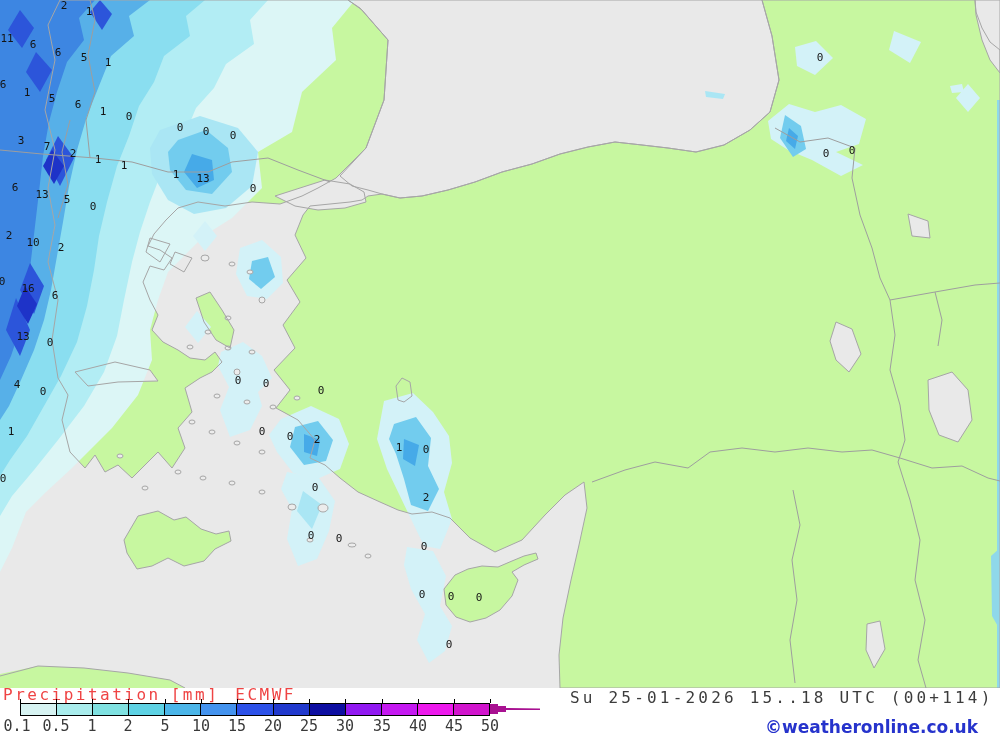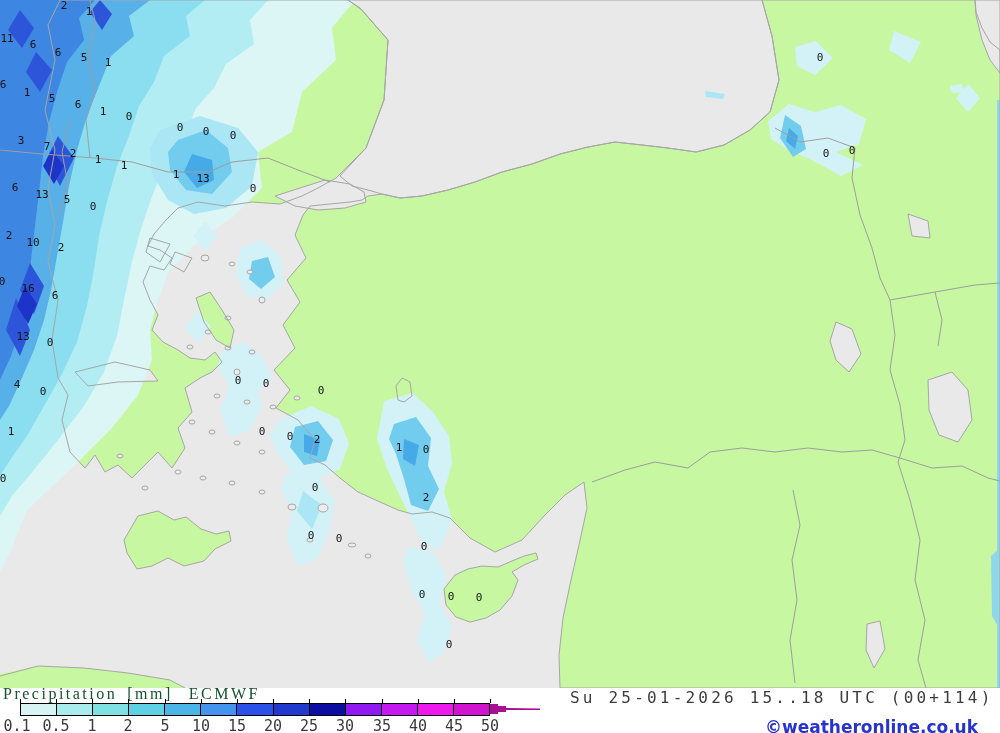--- a/index.html
+++ b/index.html
@@ -200,21 +200,21 @@
         <text x="451" y="600" text-anchor="middle" fill="#141414" class="map-num">0</text>
         <text x="479" y="601" text-anchor="middle" fill="#141414" class="map-num">0</text>
         <text x="449" y="648" text-anchor="middle" fill="#141414" class="map-num">0</text>
         <text x="820" y="61" text-anchor="middle" fill="#141414" class="map-num">0</text>
         <text x="826" y="157" text-anchor="middle" fill="#141414" class="map-num">0</text>
         <text x="852" y="154" text-anchor="middle" fill="#141414" class="map-num">0</text>
       </svg>
   </div>
 
   <div id="legend">
-    <div id="legend-title" style="color: #14532d; font-family: Liberation Serif, serif;">
+    <div id="legend-title" style="color: #ef4444;">
       <span>Precipitation</span>
       <span class="gap1"></span>
       <span>[mm]</span>
       <span class="gap2"></span>
       <span>ECMWF</span>
     </div>
 
     <div id="color-bar">
         <div class="scale-seg" style="background: rgb(215, 243, 242);"></div>
         <div class="scale-seg" style="background: rgb(169, 236, 236);"></div>

